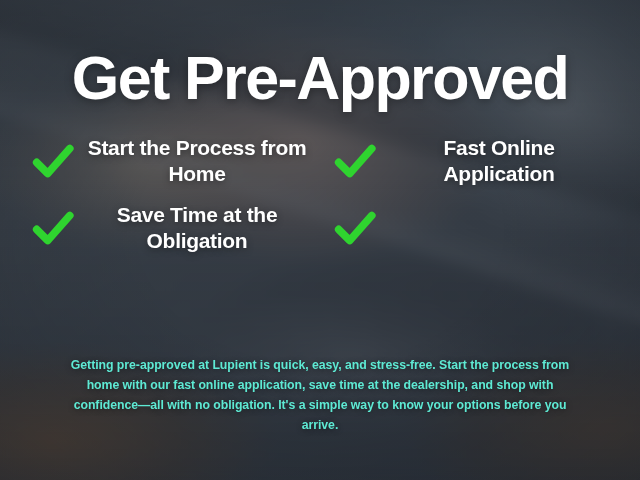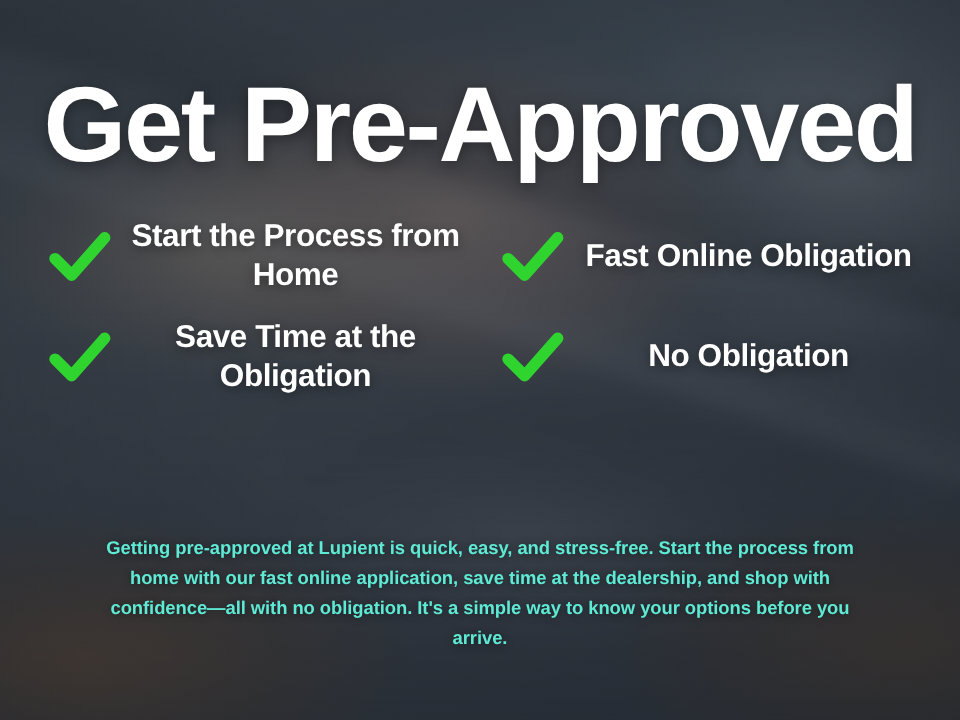--- a/index.html
+++ b/index.html
@@ -91,21 +91,21 @@
     padding: 0 26px;
     display: flex;
     flex-direction: column;
   }
 
   .headline {
     margin: 0;
     padding-top: 48px;
     text-align: center;
     color: #ffffff;
-    font-size: 71px;
+    font-size: 61px;
     line-height: 1.0;
     font-weight: 700;
     letter-spacing: -1.6px;
     text-shadow: 0 2px 10px rgba(0,0,0,0.35);
     white-space: nowrap;
   }
 
   .features {
     margin-top: 26px;
     display: grid;
@@ -176,35 +176,34 @@
         <svg class="check-icon" viewBox="0 0 48 48">
           <path d="M7 25.5 L18.5 37 L41.5 11" fill="none" stroke="#2fd42f" stroke-width="8" stroke-linecap="round" stroke-linejoin="round"></path>
         </svg>
         <div class="feature-label">Start the Process from Home</div>
       </div>
 
       <div class="feature">
         <svg class="check-icon" viewBox="0 0 48 48">
           <path d="M7 25.5 L18.5 37 L41.5 11" fill="none" stroke="#2fd42f" stroke-width="8" stroke-linecap="round" stroke-linejoin="round"></path>
         </svg>
-        <div class="feature-label">Fast Online Obligation</div>
+        <div class="feature-label">Fast Online Application</div>
       </div>
 
       <div class="feature">
         <svg class="check-icon" viewBox="0 0 48 48">
           <path d="M7 25.5 L18.5 37 L41.5 11" fill="none" stroke="#2fd42f" stroke-width="8" stroke-linecap="round" stroke-linejoin="round"></path>
         </svg>
         <div class="feature-label">Save Time at the Obligation</div>
       </div>
 
       <div class="feature">
         <svg class="check-icon" viewBox="0 0 48 48">
           <path d="M7 25.5 L18.5 37 L41.5 11" fill="none" stroke="#2fd42f" stroke-width="8" stroke-linecap="round" stroke-linejoin="round"></path>
         </svg>
-        <div class="feature-label">No Obligation</div>
       </div>
 
     </div>
 
     <p class="paragraph">Getting pre-approved at Lupient is quick, easy, and stress-free. Start the process from home with our fast online application, save time at the dealership, and shop with confidence—all with no obligation. It's a simple way to know your options before you arrive.</p>
 
   </div>
 </div>
 
 </body></html>

